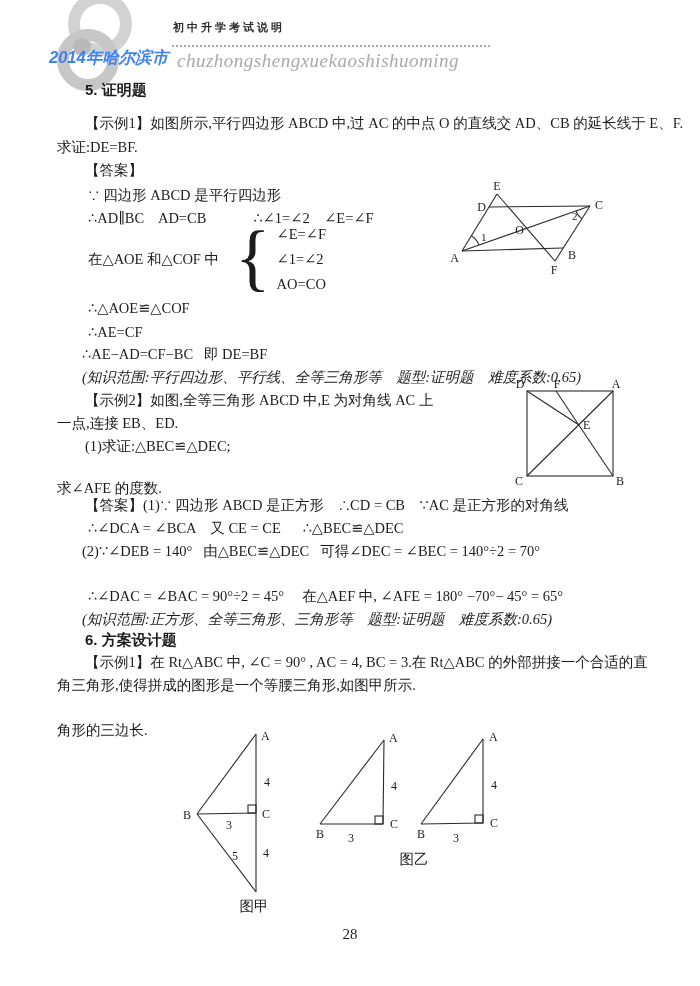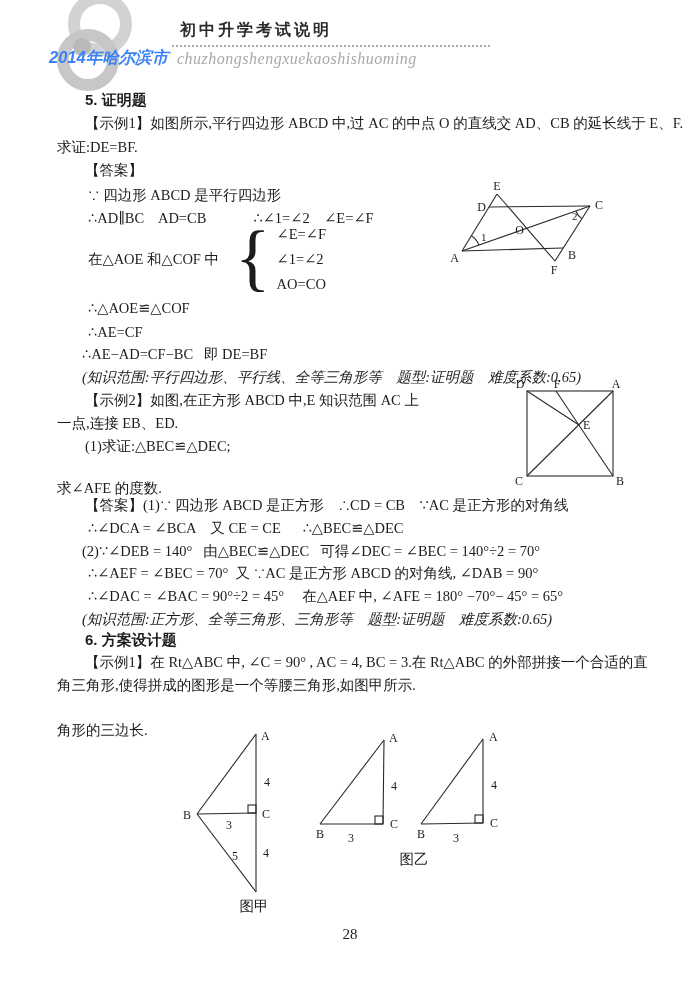--- a/index.html
+++ b/index.html
@@ -4,30 +4,30 @@
 <style>
   html,body { margin:0; padding:0; background:#ffffff; }
   .page {
     position:relative; width:700px; height:986px; background:#ffffff;
     font-family:"Liberation Serif","DejaVu Serif",serif; color:#1c1c1c; overflow:hidden;
   }
   .line { position:absolute; font-size:14.5px; white-space:pre; line-height:20px; }
   .heading { font-family:"Liberation Sans","DejaVu Sans",sans-serif; font-weight:bold; font-size:15px; }
   .kai { font-style:italic; }
   .hdr-title {
-    position:absolute; left:180px; top:20px; font-family:"Liberation Sans","DejaVu Sans",sans-serif;
-    font-weight:bold; font-size:16px; letter-spacing:3px; color:#2b2b2b; white-space:pre;
+    position:absolute; left:173px; top:20px; font-family:"Liberation Sans","DejaVu Sans",sans-serif;
+    font-weight:bold; font-size:11px; letter-spacing:3px; color:#2b2b2b; white-space:pre;
   }
   .hdr-rule { position:absolute; left:172px; top:45px; width:318px; border-top:2px dotted #aaaaaa; }
   .hdr-edition {
     position:absolute; left:49px; top:47px; font-family:"Liberation Sans","DejaVu Sans",sans-serif;
     font-weight:bold; font-style:italic; font-size:16.5px; color:#3b82f6; white-space:pre;
   }
   .hdr-pinyin {
-    position:absolute; left:177px; top:50px; font-style:italic; font-size:16px;
+    position:absolute; left:177px; top:50px; font-style:italic; font-size:19px;
     color:#a9a9a9; letter-spacing:0.5px; white-space:pre;
   }
   .fig { position:absolute; }
   .fig line, .fig path, .fig rect { stroke:#2a2a2a; stroke-width:1.1; fill:none; }
   .fig text { font-family:"Liberation Serif","DejaVu Serif",serif; font-size:12px; fill:#1c1c1c; stroke:none; }
   .fig text.small { font-size:11px; }
   .brace-group { position:absolute; left:88px; top:220px; display:flex; align-items:center; }
   .brace-char { font-size:74px; font-weight:300; line-height:74px; margin:0 6px 4px 16px; }
   .conds { display:flex; flex-direction:column; }
   .conds .cond { font-size:14.5px; line-height:25px; white-space:pre; }
@@ -43,21 +43,21 @@
   <svg class="fig" style="left:52px;top:0;" width="80" height="100" viewBox="0 0 80 100">
     <circle cx="48" cy="24" r="26" fill="none" stroke="#d2d2d2" stroke-width="12"></circle>
     <circle cx="36" cy="60" r="25" fill="none" stroke="#c7c7c7" stroke-width="12"></circle>
     <circle cx="30" cy="47" r="9" fill="#b9b9b9" stroke="none"></circle>
   </svg>
   <div class="hdr-title">初中升学考试说明</div>
   <div class="hdr-rule"></div>
   <div class="hdr-edition">2014年哈尔滨市</div>
   <div class="hdr-pinyin">chuzhongshengxuekaoshishuoming</div>
 
-  <div class="line heading" style="left:85px;top:90px;">5. 证明题</div>
+  <div class="line heading" style="left:85px;top:80px;">5. 证明题</div>
   <div class="line" style="left:85px;top:113px;">【示例1】如图所示,平行四边形 ABCD 中,过 AC 的中点 O 的直线交 AD、CB 的延长线于 E、F.</div>
   <div class="line" style="left:57px;top:137px;">求证:DE=BF.</div>
   <div class="line" style="left:85px;top:160px;">【答案】</div>
   <div class="line" style="left:88px;top:185px;">∵ 四边形 ABCD 是平行四边形</div>
   <div class="line" style="left:88px;top:208px;">∴AD∥BC    AD=CB             ∴∠1=∠2    ∠E=∠F</div>
 
   <div class="brace-group">
     <span class="in-tri">在△AOE 和△COF 中</span>
     <span class="brace-char">{</span>
     <span class="conds">
@@ -85,42 +85,41 @@
     <text x="36" y="33" text-anchor="end">D</text>
     <text x="145" y="31">C</text>
     <text x="9" y="84" text-anchor="end">A</text>
     <text x="118" y="81">B</text>
     <text x="104" y="96" text-anchor="middle">F</text>
     <text x="74" y="56" text-anchor="end">O</text>
     <text class="small" x="31" y="63">1</text>
     <text class="small" x="122" y="42">2</text>
   </svg>
 
-  <div class="line" style="left:85px;top:390px;">【示例2】如图,在正方形 ABCD 中,E 知识范围 AC 上</div>
+  <div class="line" style="left:85px;top:390px;">【示例2】如图,全等三角形 ABCD 中,E 为对角线 AC 上</div>
   <div class="line" style="left:57px;top:413px;">一点,连接 EB、ED.</div>
   <div class="line" style="left:85px;top:436px;text-align:right;">(1)求证:△BEC≌△DEC;</div>
   <div class="line" style="left:57px;top:478px;">求∠AFE 的度数.</div>
 
   <svg class="fig" style="left:505px;top:375px;" width="130" height="118" viewBox="0 0 130 118">
     <rect x="22" y="16" width="86" height="85"></rect>
     <line x1="22" y1="101" x2="108" y2="16"></line>
     <line x1="22" y1="16" x2="74" y2="50"></line>
     <line x1="108" y1="101" x2="51" y2="16"></line>
     <text x="15" y="13" text-anchor="middle">D</text>
     <text x="52" y="13" text-anchor="middle">F</text>
     <text x="111" y="13" text-anchor="middle">A</text>
     <text x="78" y="54">E</text>
     <text x="14" y="110" text-anchor="middle">C</text>
     <text x="115" y="110" text-anchor="middle">B</text>
   </svg>
 
   <div class="line" style="left:85px;top:495px;">【答案】(1)∵ 四边形 ABCD 是正方形    ∴CD = CB    ∵AC 是正方形的对角线</div>
   <div class="line" style="left:88px;top:518px;">∴∠DCA = ∠BCA    又 CE = CE      ∴△BEC≌△DEC</div>
   <div class="line" style="left:82px;top:541px;">(2)∵∠DEB = 140°   由△BEC≌△DEC   可得∠DEC = ∠BEC = 140°÷2 = 70°</div>
-  <div class="line" style="left:88px;top:563px;">∴∠AEF = ∠BEC = 70°  又 ∵AC 是正方形 ABCD 的对角线, ∠DAB = 90°</div>
   <div class="line" style="left:88px;top:586px;">∴∠DAC = ∠BAC = 90°÷2 = 45°     在△AEF 中, ∠AFE = 180° −70°− 45° = 65°</div>
   <div class="line kai" style="left:82px;top:609px;">(知识范围:正方形、全等三角形、三角形等    题型:证明题    难度系数:0.65)</div>
 
   <div class="line heading" style="left:85px;top:630px;">6. 方案设计题</div>
   <div class="line" style="left:85px;top:652px;">【示例1】在 Rt△ABC 中, ∠C = 90° , AC = 4, BC = 3.在 Rt△ABC 的外部拼接一个合适的直</div>
   <div class="line" style="left:57px;top:675px;">角三角形,使得拼成的图形是一个等腰三角形,如图甲所示.</div>
   <div class="line" style="left:57px;top:720px;">角形的三边长.</div>
 
   <svg class="fig" style="left:180px;top:726px;" width="112" height="175" viewBox="0 0 112 175">
     <line x1="76" y1="8" x2="76" y2="166"></line>

